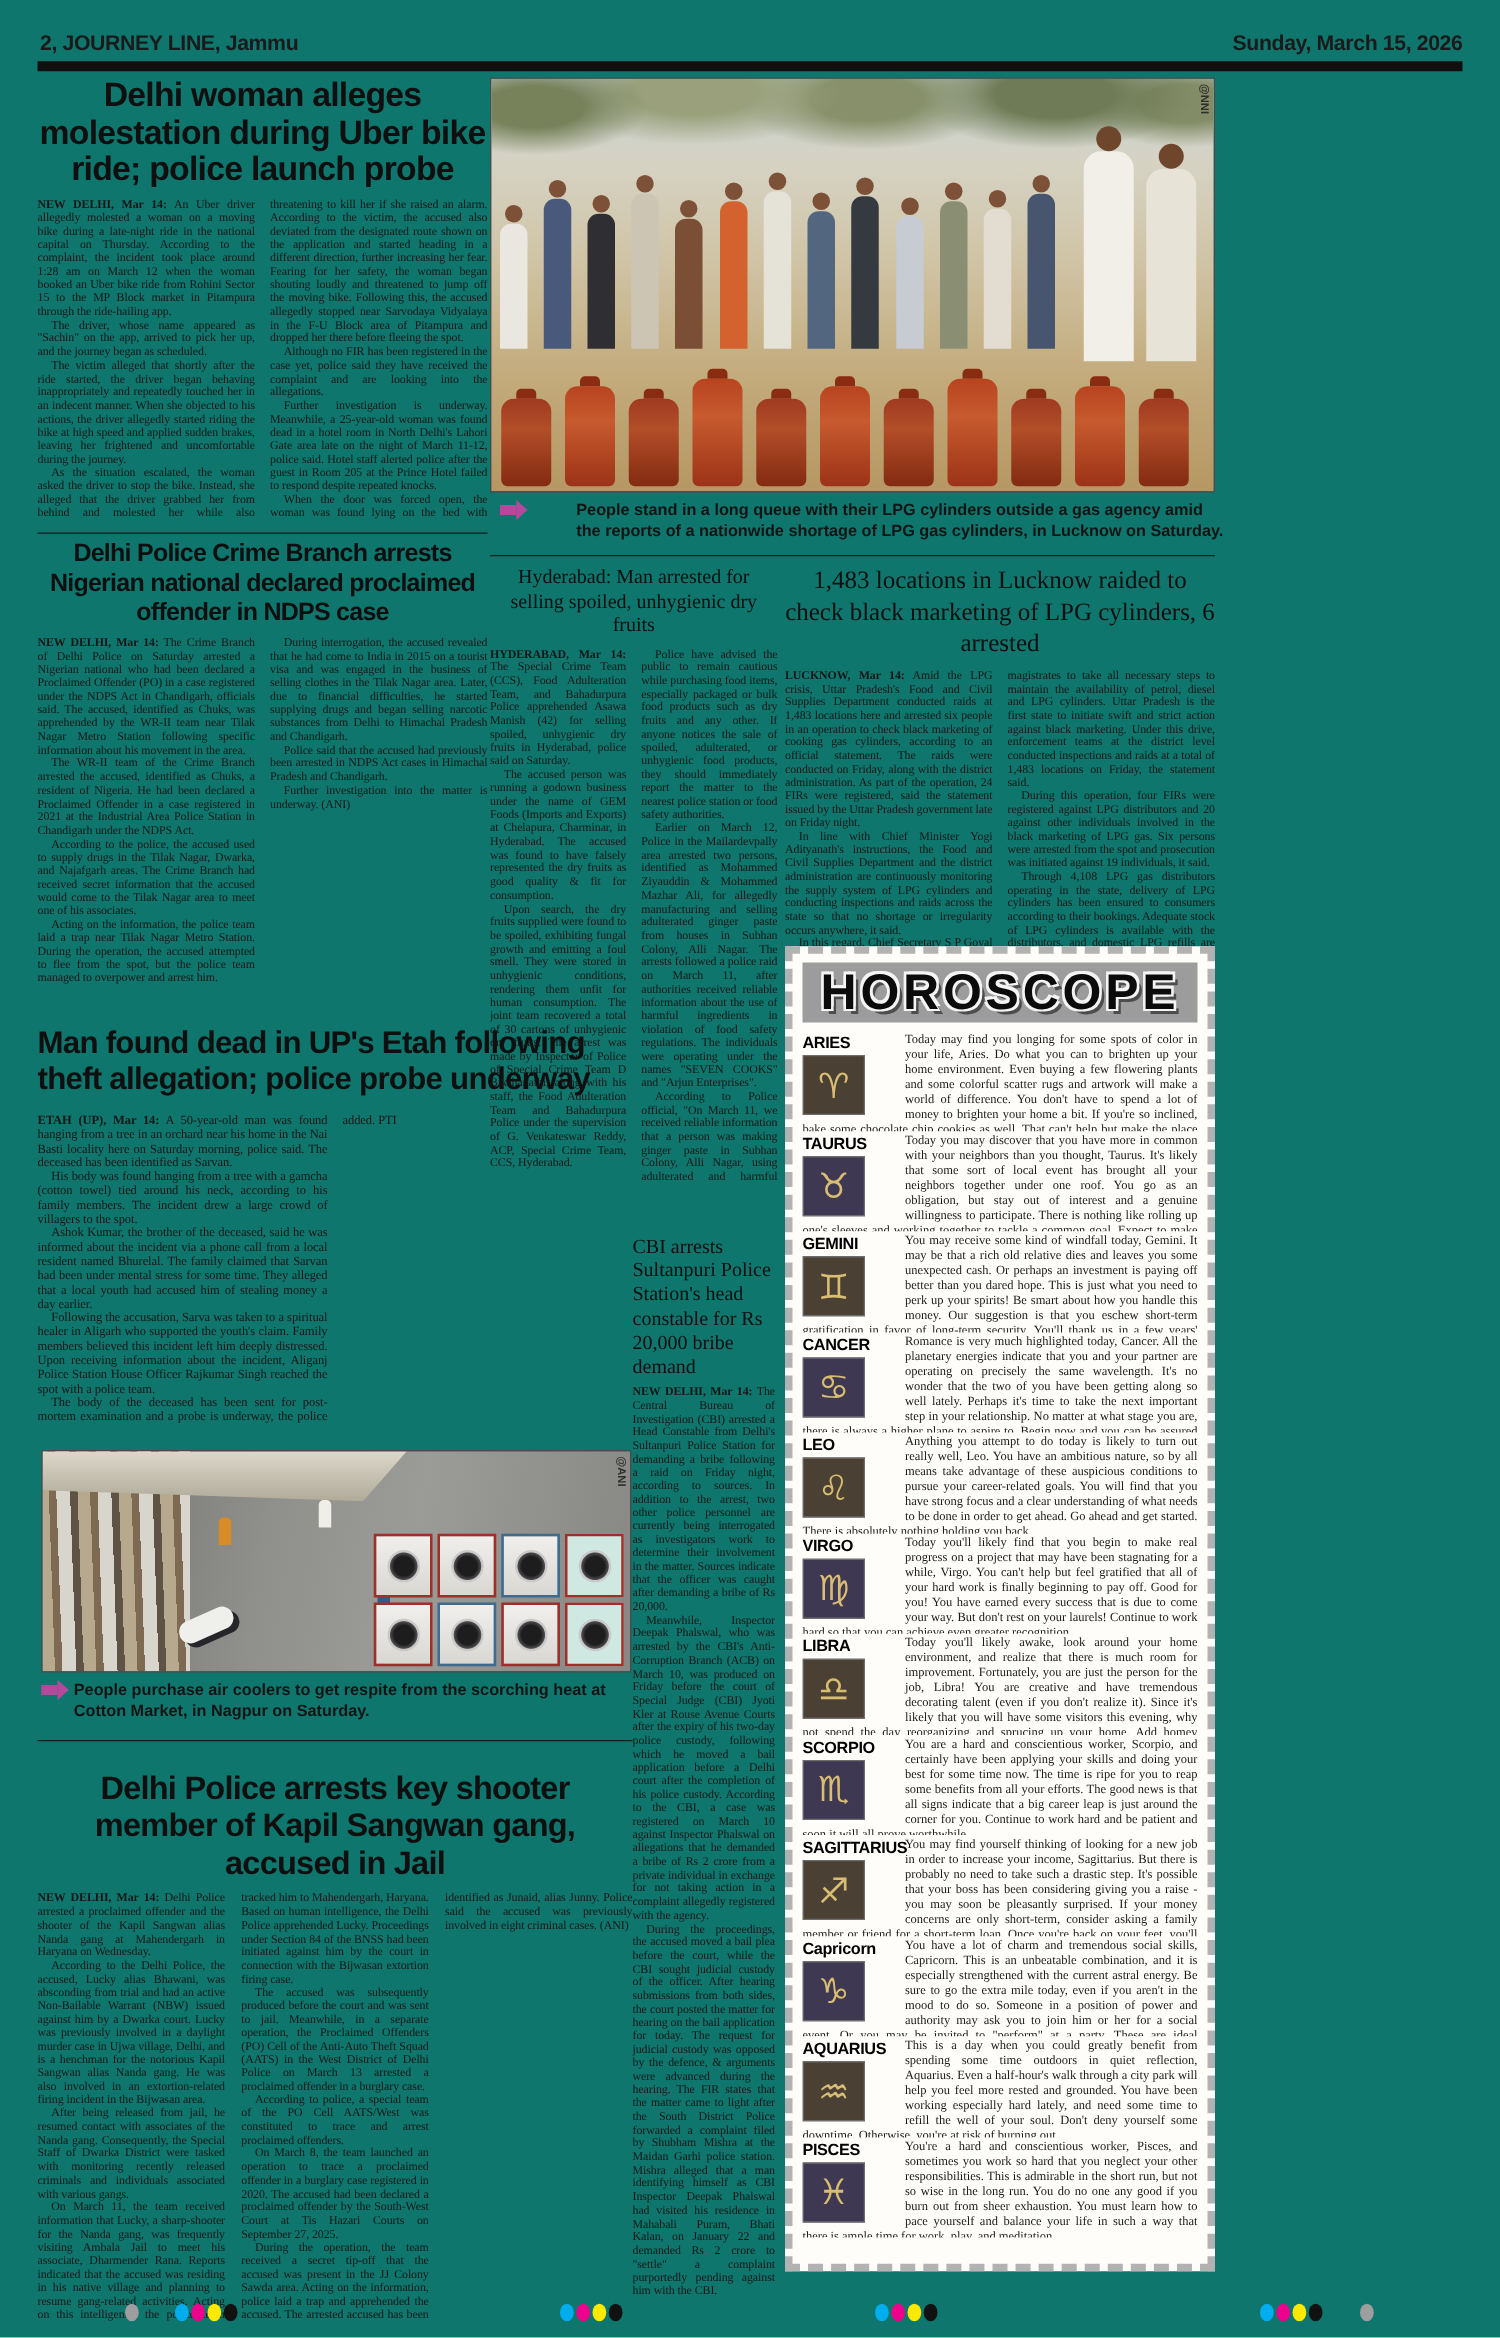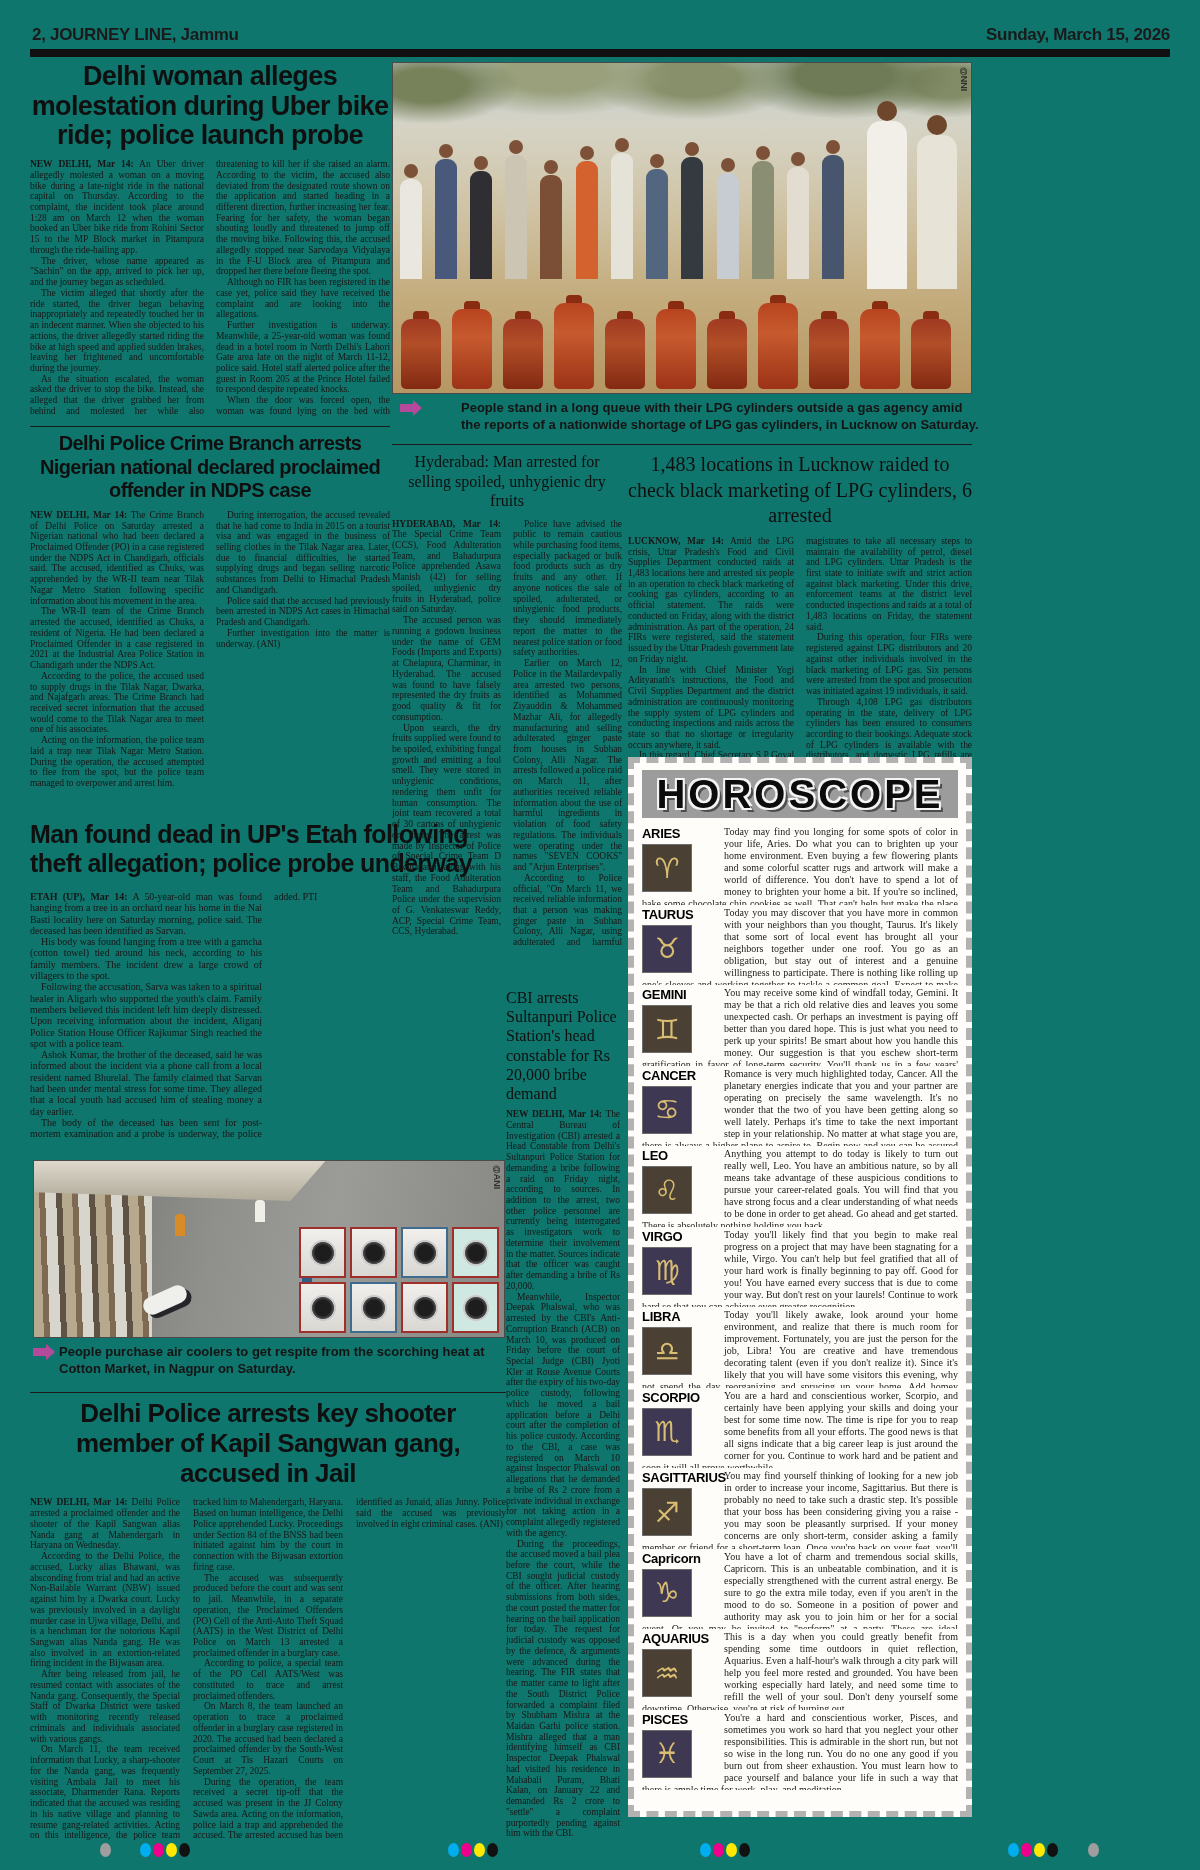--- a/index.html
+++ b/index.html
@@ -40,21 +40,21 @@
   #ndps      { left:30px;  top:432px;  width:360px; }
   #ndps-h    { font-size:20px; line-height:1.18; }
   #ndps-b    { margin-top:7px; height:300px; }
   #etah      { left:30px;  top:820px;  width:476px; }
   #etah-h    { font-size:25px; line-height:1.16; text-align:left; }
   #etah-b    { margin-top:13px; height:252px; font-size:10px; }
   #photo2    { left:33px;  top:1160px; width:472px; height:178px; }
   #cap2      { left:33px;  top:1344px; width:472px; }
   #rule2     { left:30px;  top:1392px; width:476px; }
   #kapil     { left:30px;  top:1398px; width:476px; }
-  #kapil-h   { font-size:26px; line-height:1.16; }
+  #kapil-h   { font-size:26px; line-height:1.16;margin-top:17px; }
   #kapil-b   { margin-top:9px; height:352px; }
 
   #photo1    { left:392px; top:62px;  width:580px; height:332px; }
   #cap1      { left:400px; top:400px; width:580px;gap:35px; }
   #rule3     { left:392px; top:444px; width:580px; }
   #hyd       { left:392px; top:452px; width:230px; }
   #hyd-h     { font-size:16px; line-height:1.22; }
   #hyd-b     { margin-top:8px; height:440px; font-size:9.5px; }
   #cbi       { left:506px; top:988px; width:114px; }
   #cbi-h     { font-size:16px; line-height:1.2; text-align:left; }
@@ -161,22 +161,22 @@
         <p>Police said that the accused had previously been arrested in NDPS Act cases in Himachal Pradesh and Chandigarh.</p>
         <p>Further investigation into the matter is underway. (ANI)</p>
       </div>
   </div>
 
   <div class="abs" id="etah">
     <div class="h-sans" id="etah-h">Man found dead in UP's Etah following theft allegation; police probe underway</div>
     <div class="body-text cols2" id="etah-b">
       <p class="lead"><b class="dl">ETAH (UP), Mar 14:</b> <span>A 50-year-old man was found hanging from a tree in an orchard near his home in the Nai Basti locality here on Saturday morning, police said. The deceased has been identified as Sarvan.</span></p>
     <p>His body was found hanging from a tree with a gamcha (cotton towel) tied around his neck, according to his family members. The incident drew a large crowd of villagers to the spot.</p>
+        <p>Ashok Kumar, the brother of the deceased, said he was informed about the incident via a phone call from a local resident named Bhurelal. The family claimed that Sarvan had been under mental stress for some time. They alleged that a local youth had accused him of stealing money a day earlier.</p>
         <p>Following the accusation, Sarva was taken to a spiritual healer in Aligarh who supported the youth's claim. Family members believed this incident left him deeply distressed. Upon receiving information about the incident, Aliganj Police Station House Officer Rajkumar Singh reached the spot with a police team.</p>
-        <p>Ashok Kumar, the brother of the deceased, said he was informed about the incident via a phone call from a local resident named Bhurelal. The family claimed that Sarvan had been under mental stress for some time. They alleged that a local youth had accused him of stealing money a day earlier.</p>
         <p>The body of the deceased has been sent for post-mortem examination and a probe is underway, the police added. PTI</p>
       </div>
   </div>
 
   <div class="abs photo" id="photo2">
     <div class="mk-left"></div>
     <div class="mk-awning"></div>
     <div class="scooter"></div>
     <div class="mfig" id="mf1"></div>
     <div class="mfig" id="mf2"></div>

